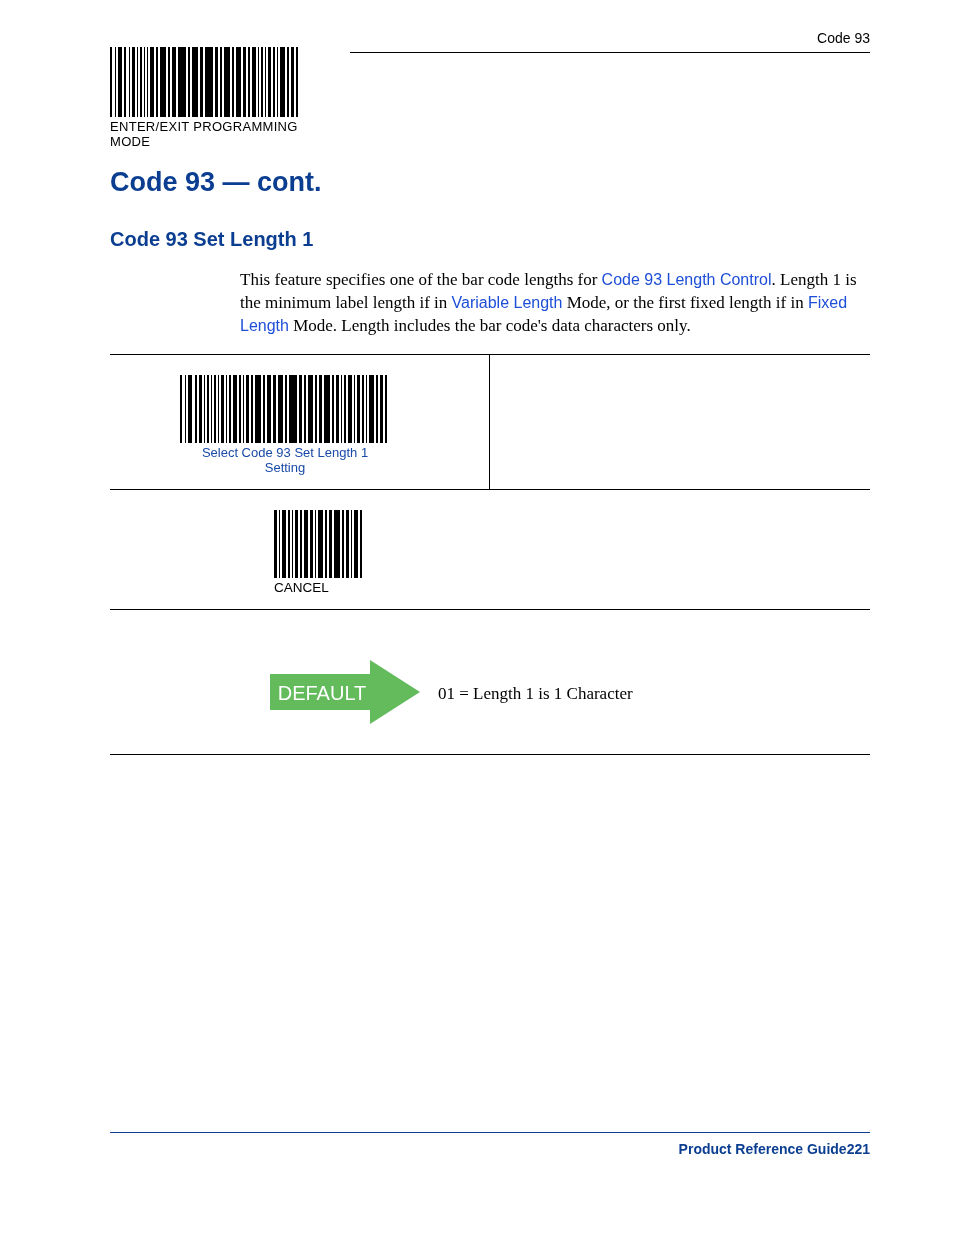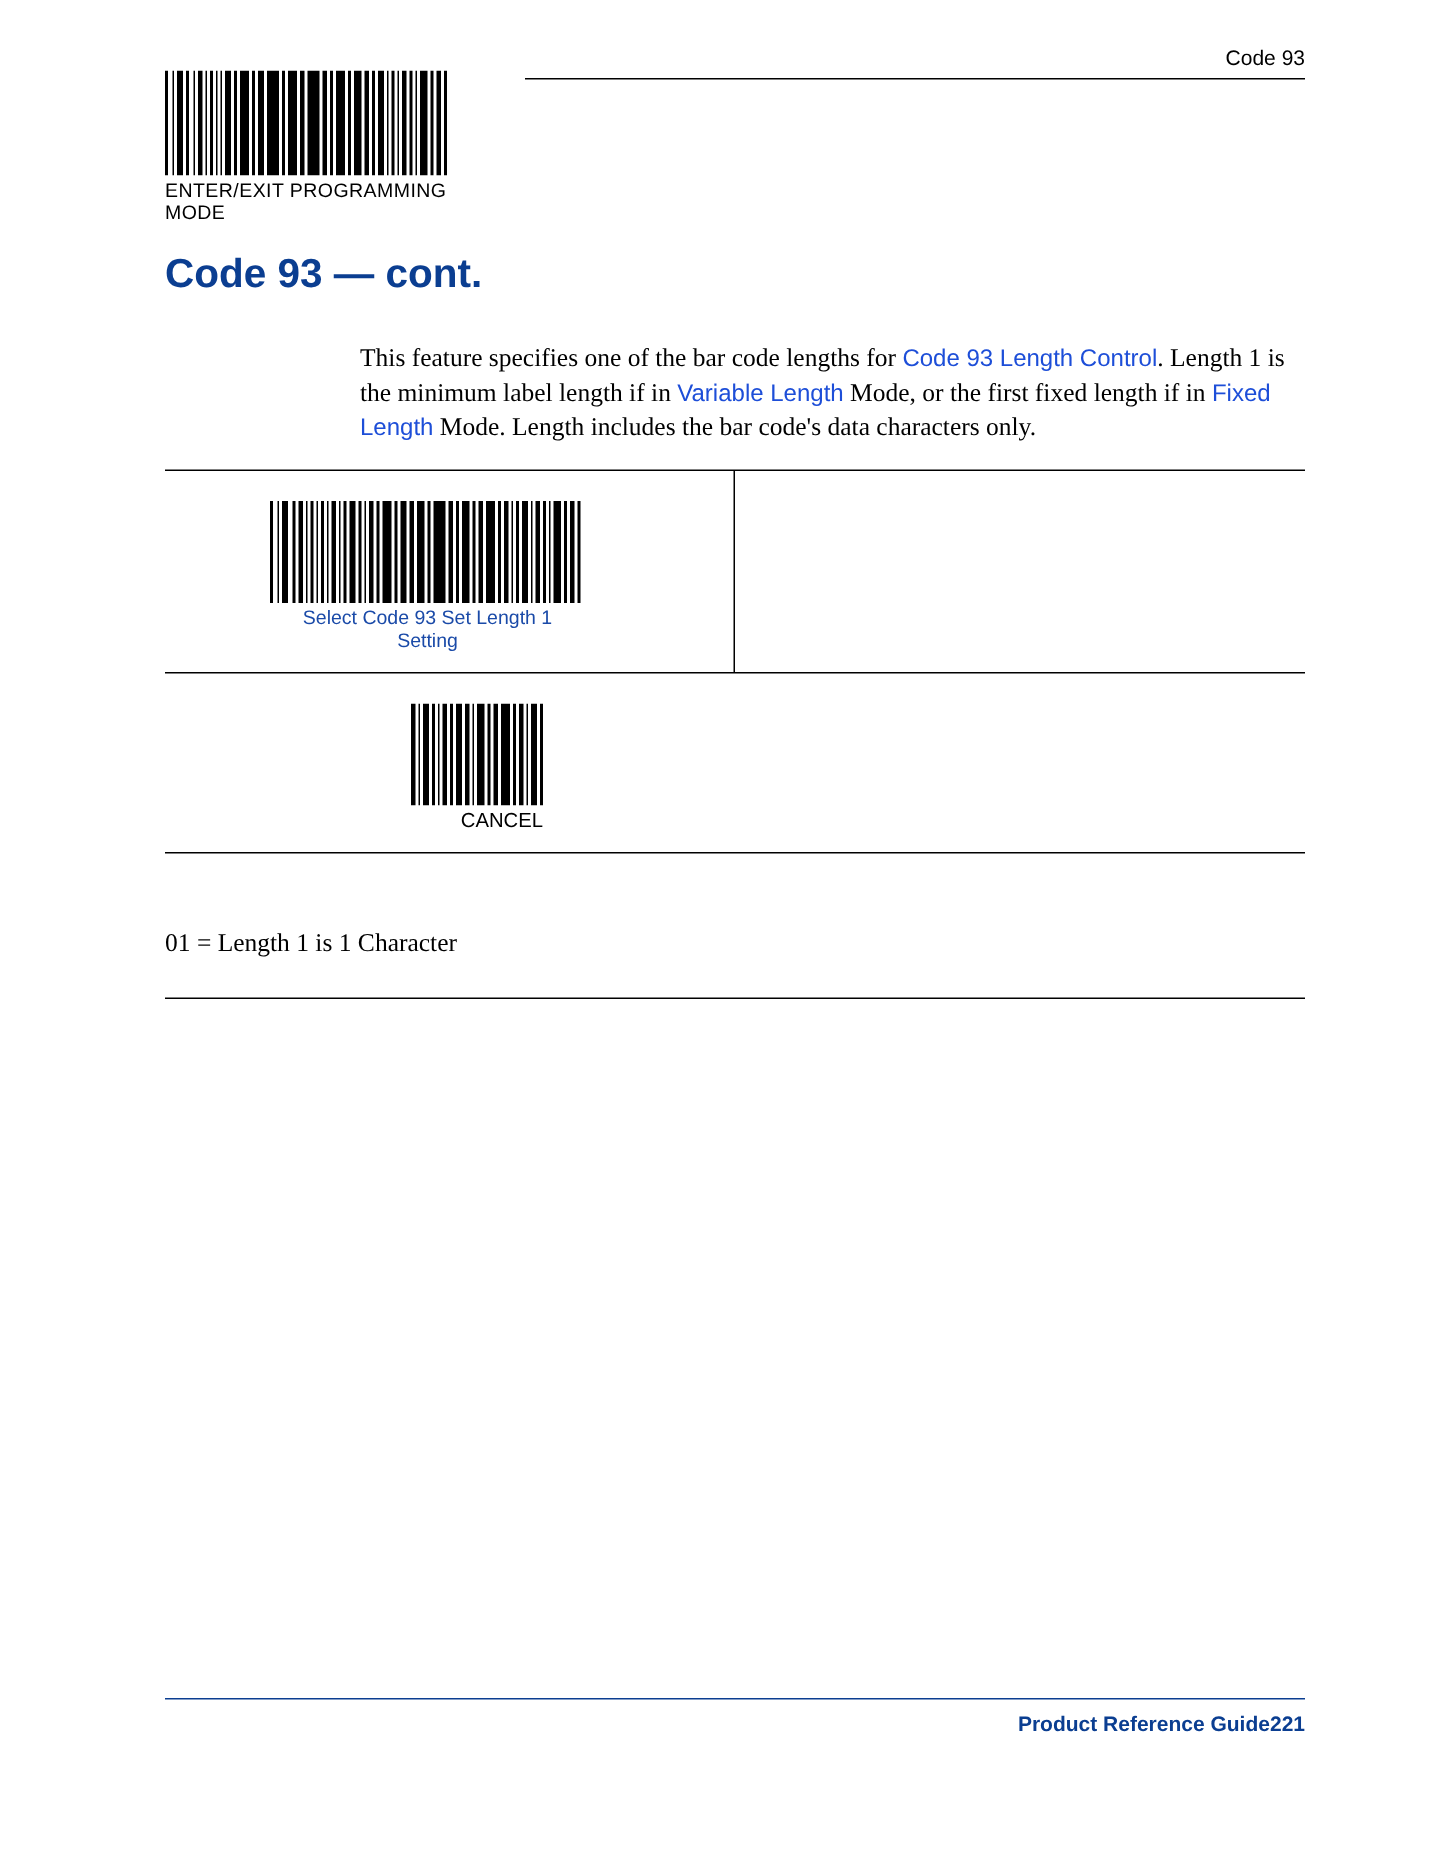--- a/index.html
+++ b/index.html
@@ -98,21 +98,21 @@
     font-size: 13px;
     color: #1a4aa8;
     margin-top: 2px;
   }
   .mistake-text {
     font-size: 13.5px;
     line-height: 1.35;
     color: #000;
     padding-right: 30px;
   }
-  .cancel-block { text-align: right; padding-left: 36px; }
+  .cancel-block { text-align: left; padding-left: 36px; }
   .cancel-label { font-size: 13.5px; margin-top: 2px; }
   .default-row {
     display: flex;
     align-items: center;
     border-bottom: 1px solid #000;
     padding: 22px 0 26px 0;
   }
   .default-arrow {
     margin-left: 160px;
     margin-right: 18px;
@@ -183,20 +183,21 @@
         <rect x="170" y="0" width="5" height="70"></rect>
           <rect x="177" y="0" width="2" height="70"></rect>
         <rect x="181" y="0" width="3" height="70"></rect>
           <rect x="186" y="0" width="2" height="70"></rect>
       </g>
     </svg>
     <div class="barcode-label">ENTER/EXIT PROGRAMMING MODE</div>
   </div>
 
   <div class="h1">Code 93 — cont.</div>
+  <div class="h2">Code 93 Set Length 1</div>
 
   <div class="body-text">
     <span>This feature specifies one of the bar code lengths for </span><span class="link-text">Code 93 Length Control</span><span>. Length 1 is the minimum label length if in </span><span class="link-text">Variable Length</span><span> Mode, or the first fixed length if in </span><span class="link-text">Fixed Length</span><span> Mode. Length includes the bar code's data characters only.</span>
   </div>
 
 
   <div class="prog-table">
     <div class="prog-row">
       <div class="prog-cell-left">
         <div class="barcode-block" style="width:210px; margin-left:60px;">
@@ -279,20 +280,26 @@
               <rect x="86" y="0" width="2" height="68"></rect>
             </g>
           </svg>
           <div class="cancel-label">CANCEL</div>
         </div>
       </div>
     </div>
   </div>
 
   <div class="default-row">
+    <div class="default-arrow">
+      <svg width="150" height="64" viewBox="0 0 150 64">
+        <polygon points="0,14 100,14 100,0 150,32 100,64 100,50 0,50" fill="#63bb5b"></polygon>
+        <text x="52" y="40" text-anchor="middle" font-family="Arial" font-size="20" fill="#ffffff">DEFAULT</text>
+      </svg>
+    </div>
     <div class="default-value">01 = Length 1 is 1 Character</div>
   </div>
 </div>
 
 <div class="footer">
   <span>Product Reference Guide</span>
   <span>221</span>
 </div>
 
 </body></html>

